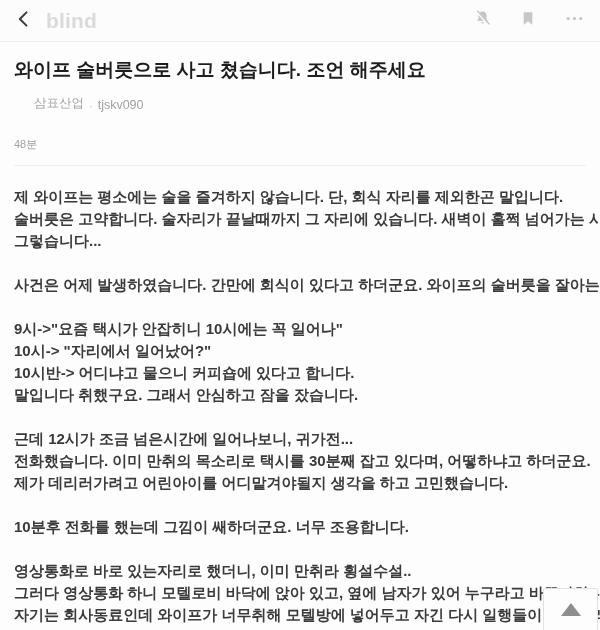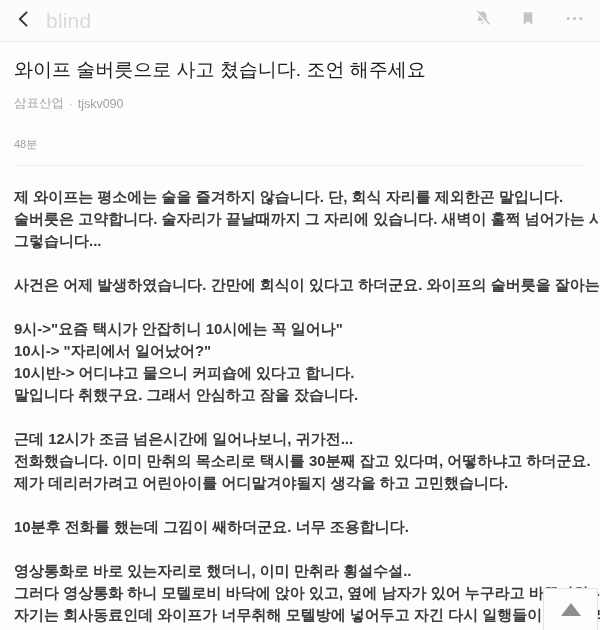--- a/index.html
+++ b/index.html
@@ -19,47 +19,48 @@
     align-items: center;
     padding: 0 14px;
   }
   .back-btn {
     width: 24px; height: 24px;
     display: flex; align-items: center; justify-content: flex-start;
     cursor: pointer;
   }
   .logo {
     font-size: 21px;
-    font-weight: 400;
+    font-weight: 700;
     color: #dadada;
     letter-spacing: 0.2px;
     margin-left: 8px;
   }
   .topbar-spacer { flex: 1; }
   .top-icon {
     width: 24px; height: 24px;
     display: flex; align-items: center; justify-content: center;
     margin-left: 22px;
     cursor: pointer;
   }
   
   .content { padding: 0 14px; }
   .post-title {
     margin-top: 15px;
     font-size: 19px;
     line-height: 25px;
-    font-weight: 400;
+    font-weight: 700;
     color: #1d1d1d;
   }
   .post-meta {
     margin-top: 13px;
     font-size: 12.5px;
     color: #a2a2a2;
     display: flex;
-    align-items: center;
+    align-items: flex-end;
+    margin-left: 20px;
   }
   .meta-dot {
     display: inline-block;
     margin: 0 5px;
     color: #b9b9b9;
     font-size: 11px;
   }
   .post-time {
     margin-top: 25px;
     font-size: 11px;

